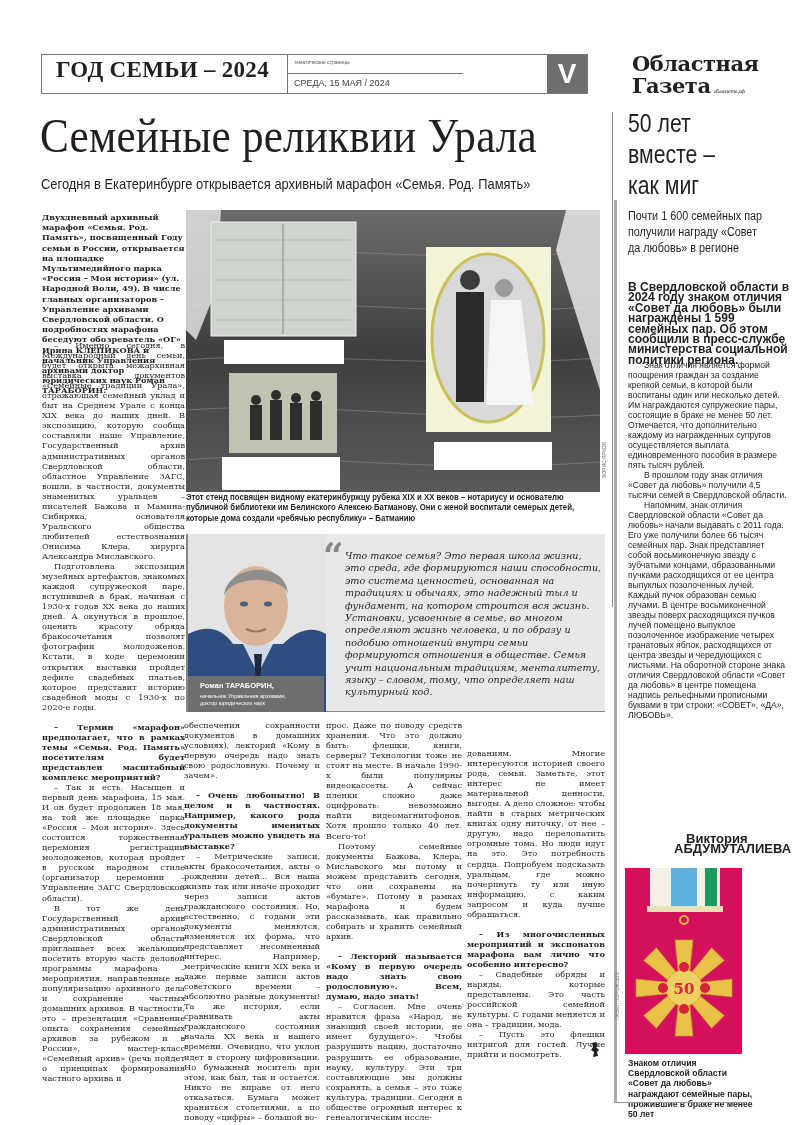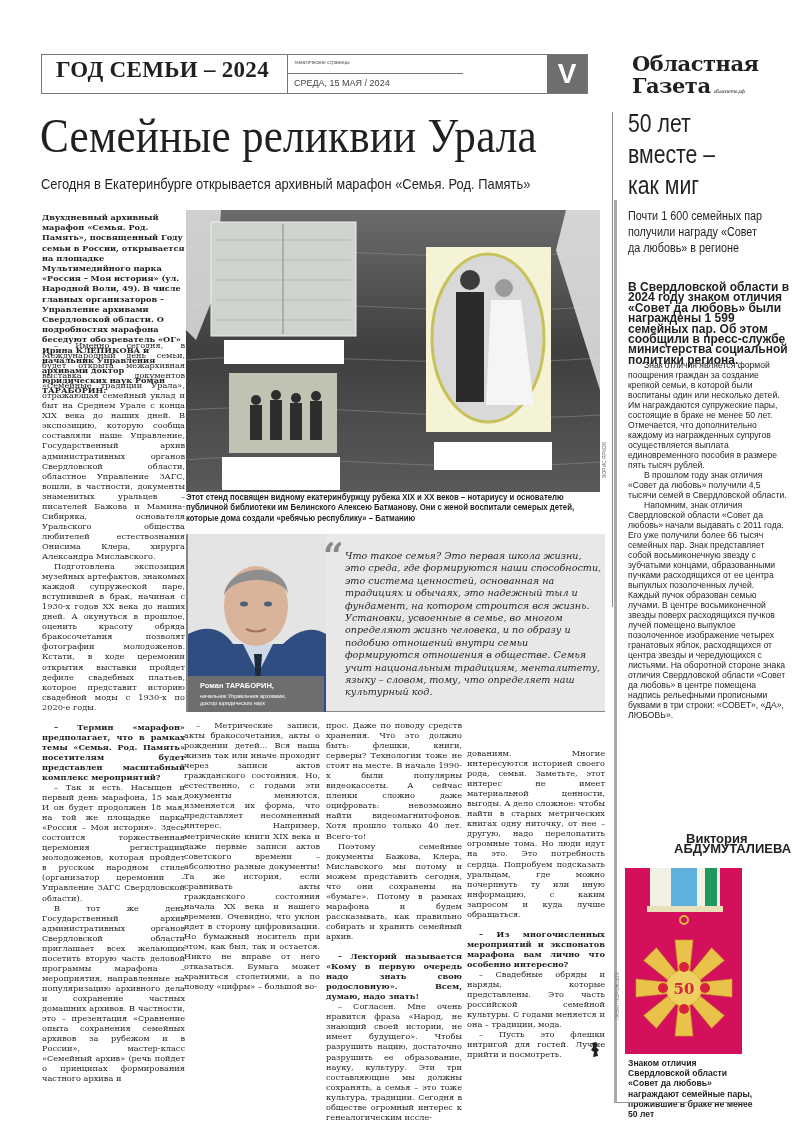--- a/index.html
+++ b/index.html
@@ -173,20 +173,22 @@
       <div class="portrait-name">Роман ТАРАБОРИН,</div>
       <div class="portrait-role">начальник Управления архивами,</div>
       <div class="portrait-role" style="margin-top:0">доктор юридических наук</div>
     </div>
   </div>
   <div class="quote-mark">“</div>
   <div class="quote-text">Что такое семья? Это первая школа жизни, это среда, где формируются наши способности, это система ценностей, основанная на традициях и обычаях, это надежный тыл и фундамент, на котором строится вся жизнь. Установки, усвоенные в семье, во многом определяют жизнь человека, и по образу и подобию отношений внутри семьи формируются отношения в обществе. Семья учит национальным традициям, менталитету, языку – словом, тому, что определяет наш культурный код.</div>
 </div>
 
 <div class="col col2">
+    <p class="noind">обеспечения сохранности документов в домашних условиях), лекторий «Кому в первую очередь надо знать свою родословную. Почему и зачем».</p>
+    <p class="q">– Очень любопытно! В целом и в частностях. Например, какого рода документы именитых уральцев можно увидеть на выставке?</p>
     <p>– Метрические записи, акты бракосочетания, акты о рождении детей... Вся наша жизнь так или иначе проходит через записи актов гражданского состояния. Но, естественно, с годами эти документы меняются, изменяется их форма, что представляет несомненный интерес. Например, метрические книги XIX века и даже первые записи актов советского времени – абсолютно разные документы! Та же история, если сравнивать акты гражданского состояния начала XX века и нашего времени. Очевидно, что уклон идет в сторону цифровизации. Но бумажный носитель при этом, как был, так и остается. Никто не вправе от него отказаться. Бумага может храниться столетиями, а по поводу «цифры» – большой во-</p>
   </div>
 <div class="col col3">
     <p class="noind">прос. Даже по поводу средств хранения. Что это должно быть: флешки, книги, серверы? Технологии тоже не стоят на месте. В начале 1990-х были популярны видеокассеты. А сейчас пленки сложно даже оцифровать: невозможно найти видеомагнитофонов. Хотя прошло только 40 лет. Всего-то!</p>
     <p>Поэтому семейные документы Бажова, Клера, Миславского мы потому и можем представить сегодня, что они сохранены на «бумаге». Потому в рамках марафона и будем рассказывать, как правильно собирать и хранить семейный архив.</p>
     <p class="q">– Лекторий называется «Кому в первую очередь надо знать свою родословную». Всем, думаю, надо знать!</p>
     <p>– Согласен. Мне очень нравится фраза «Народ, не знающий своей истории, не имеет будущего». Чтобы разрушить нацию, достаточно разрушить ее образование, науку, культуру. Эти три составляющие мы должны сохранять, а семья – это тоже культура, традиции. Сегодня в обществе огромный интерес к генеалогическим иссле-</p>
   </div>
 <div class="col col4">
     <p class="noind">дованиям. Многие интересуются историей своего рода, семьи. Заметьте, этот интерес не имеет материальной ценности, выгоды. А дело сложное: чтобы найти в старых метрических книгах одну ниточку, от нее – другую, надо перелопатить огромные тома. Но люди идут на это. Это потребность сердца. Попробуем подсказать уральцам, где можно почерпнуть ту или иную информацию, с каким запросом и куда лучше обращаться.</p>

